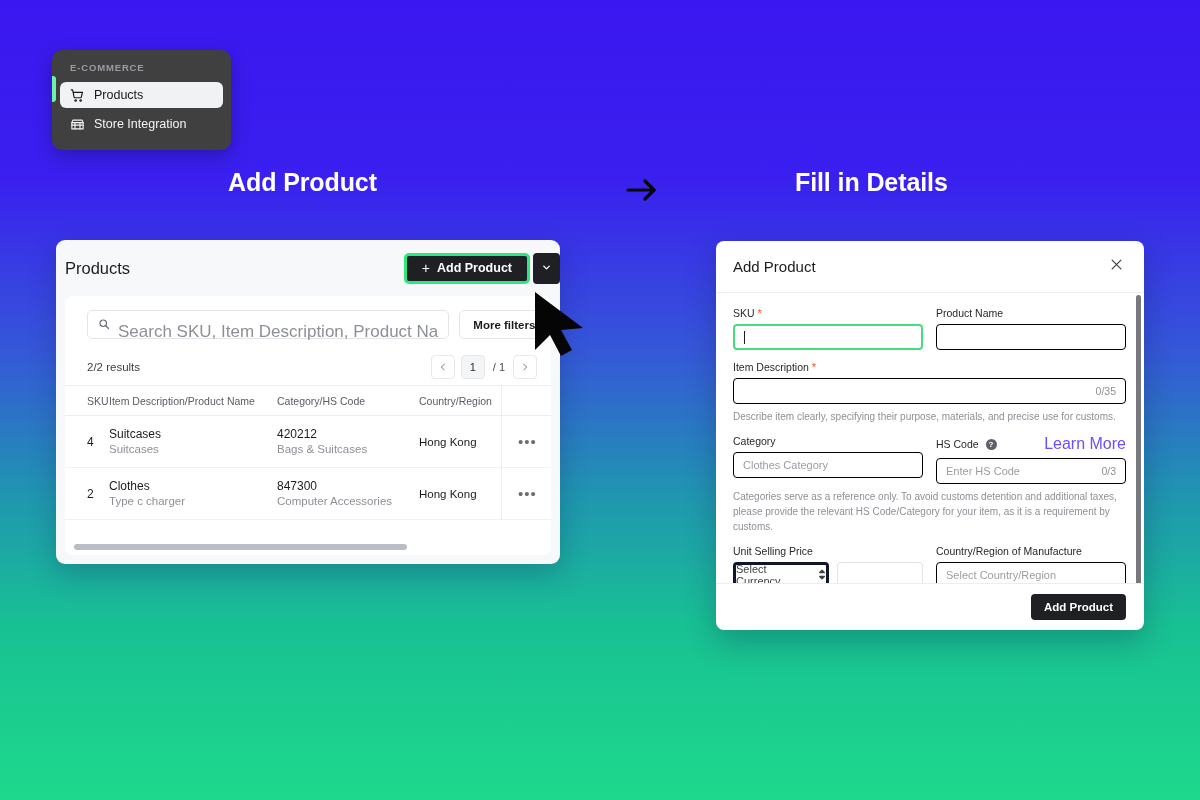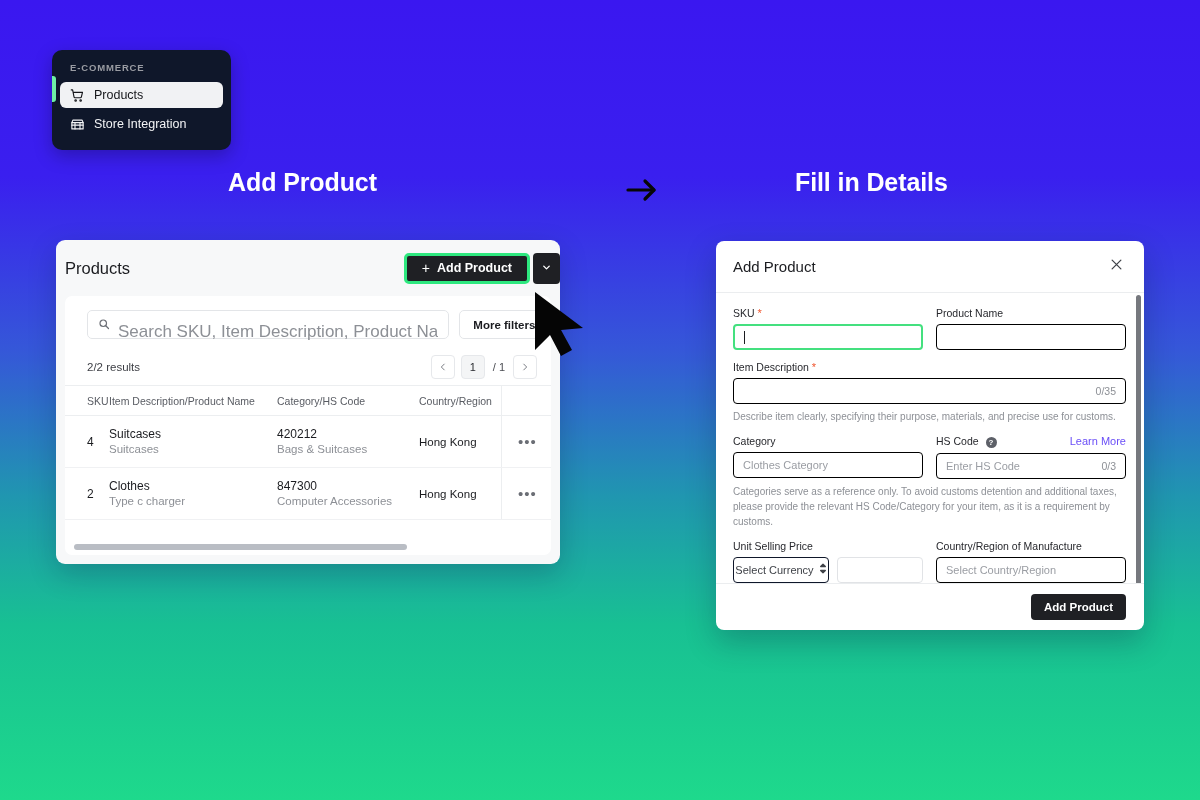--- a/index.html
+++ b/index.html
@@ -10,21 +10,21 @@
     position: relative;
     overflow: hidden;
     -webkit-font-smoothing: antialiased;
   }
 
   
   .sidebar {
     position: absolute;
     left: 52px; top: 50px;
     width: 179px;
-    background: #0f172a;
+    background: #404040;
     border-radius: 10px;
     padding: 10px 8px 10px 8px;
     box-shadow: 0 6px 18px rgba(0,0,0,.25);
     overflow: hidden;
   }
   .sidebar-accent {
     position: absolute;
     left: 0; top: 26px;
     width: 4px; height: 26px;
     background: #6ef0a5;
@@ -265,33 +265,33 @@
   .counter { font-size: 10.5px; color: #8d9096; }
   .hint {
     font-size: 10px;
     color: #8d9096;
     line-height: 1.5;
     margin-top: 5px;
   }
   .row-gap { margin-top: 11px; }
   .lbl-row { display: flex; align-items: center; justify-content: space-between; margin-bottom: 5px; }
   .lbl-row .lbl { margin-bottom: 0; }
-  .learn { font-size: 11px; color: #6a4ef7; white-space: nowrap; }
+  .learn { font-size: 16px; color: #6a4ef7; white-space: nowrap; }
   .help-ic {
     display: inline-flex; align-items: center; justify-content: center;
     width: 11px; height: 11px; border-radius: 50%;
     background: #5d6068; color: #fff;
     font-size: 8px; font-weight: 700; margin-left: 4px;
     vertical-align: middle;
   }
   .price-row { display: flex; gap: 8px; }
   .sel-cur {
     flex: 0 0 96px;
     height: 26px;
-    border: 1px solid #0f172a;
+    border: 3px solid #0f172a;
     border-radius: 4px;
     display: flex; align-items: center; justify-content: center; gap: 5px;
     font-size: 11px; color: #3f4248;
   }
   .price-in {
     flex: 1 1 auto;
     height: 26px;
     border: 1px solid #e1e3e6;
     border-radius: 4px;
   }

